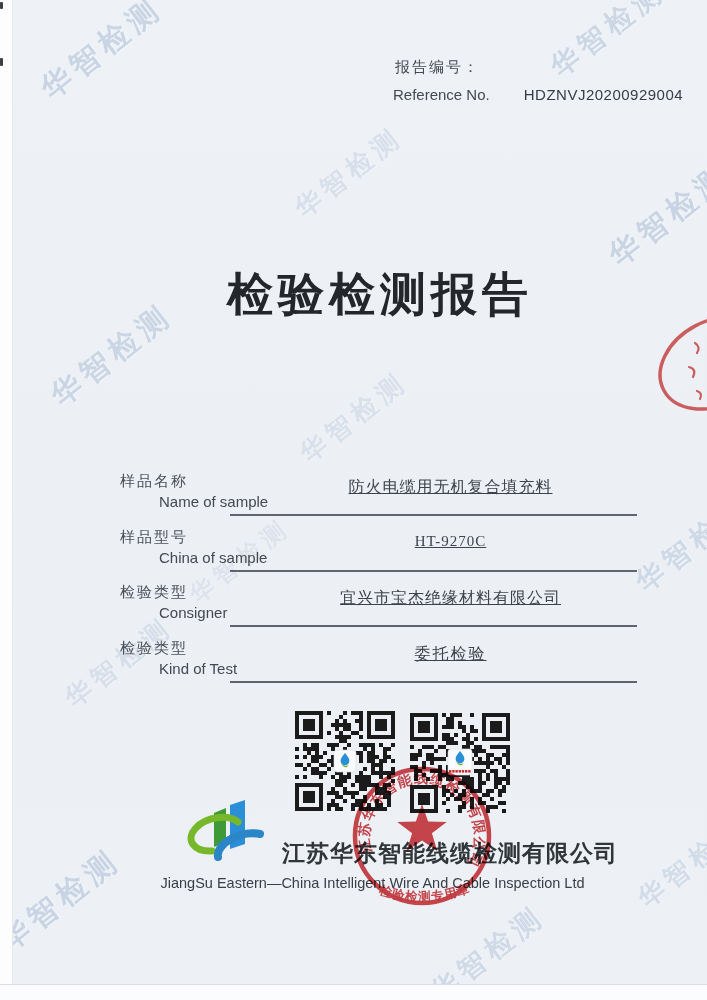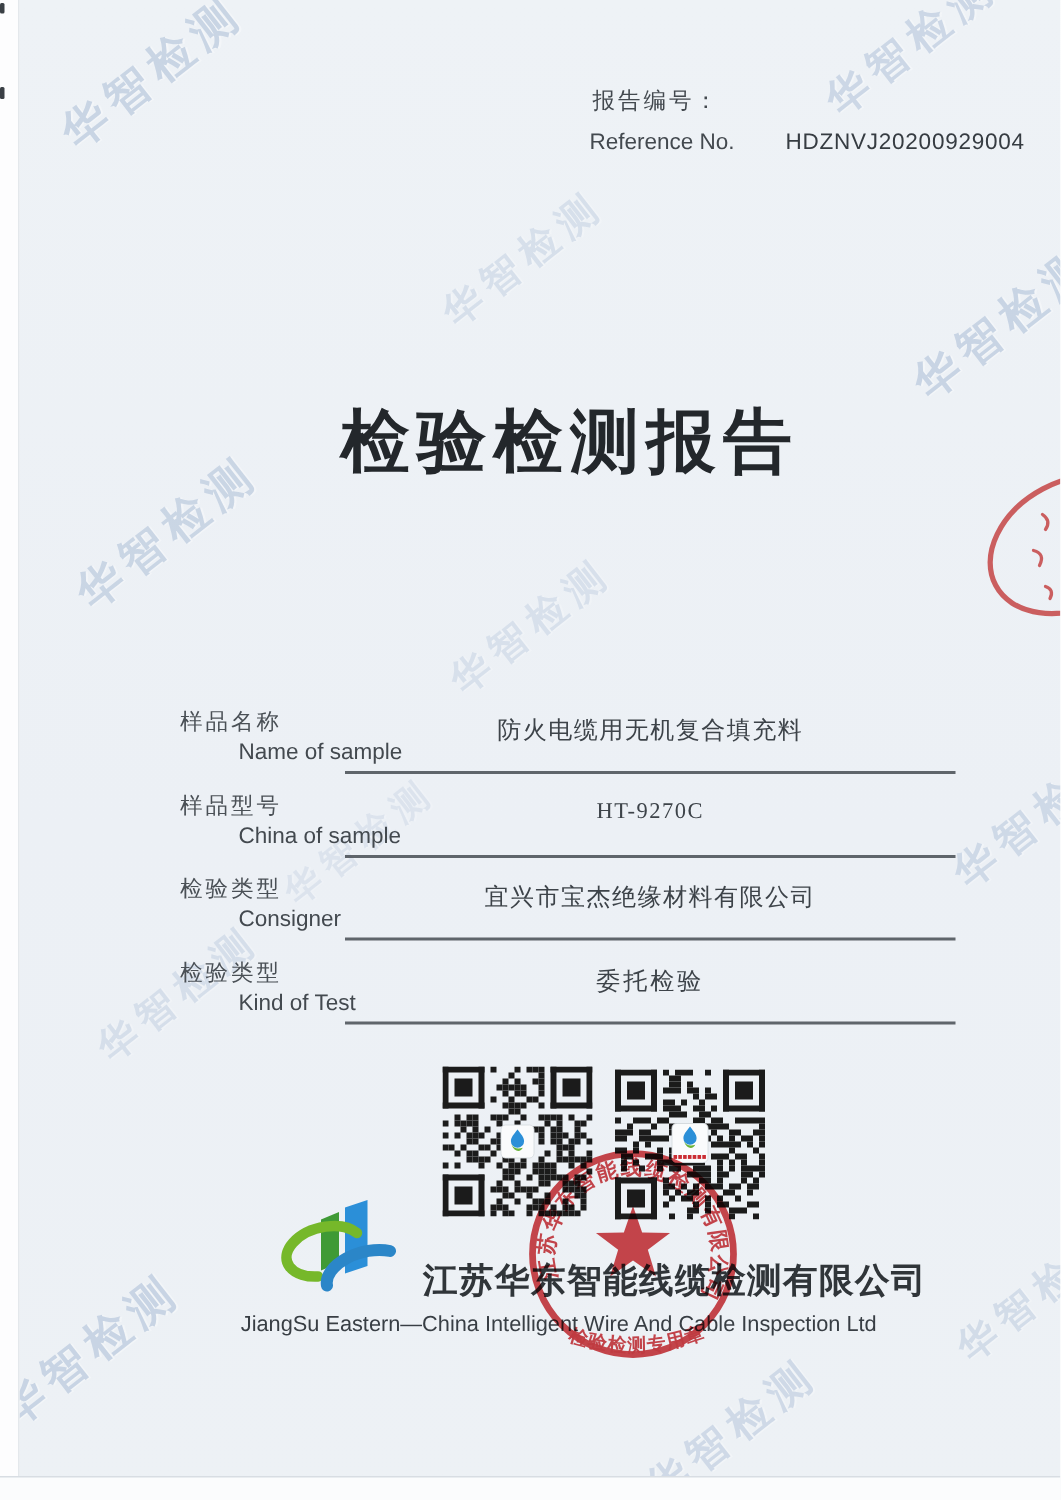--- a/index.html
+++ b/index.html
@@ -33,21 +33,21 @@
   }
   .title-en{
     position:absolute;left:60px;top:358px;width:640px;text-align:center;
     font-weight:bold;font-size:28px;word-spacing:16px;letter-spacing:1px;color:#2a2e33;
   }
   
   .field-row{position:absolute;left:120px;width:520px;height:52px;}
   .lbl-zh{position:absolute;left:0;top:4px;font-size:15px;letter-spacing:2px;color:#4a5056;}
   .lbl-en{position:absolute;left:0;top:25px;font-size:15px;color:#43494f;margin-left:39px;}
   .f-line{position:absolute;left:110px;top:46px;width:407px;border-bottom:2px solid rgba(70,76,82,.85);}
-  .f-value{position:absolute;left:110px;top:9px;width:407px;text-align:center;font-size:16px;letter-spacing:1px;color:#3d4349;}
+  .f-value{position:absolute;left:127px;top:9px;width:407px;text-align:center;font-size:16px;letter-spacing:1px;color:#3d4349;text-decoration:underline;}
   .v-serif{font-family:"Liberation Serif","DejaVu Serif",serif;font-size:15px;letter-spacing:1px;}
   
   .qr{position:absolute;}
   
   .stamp{position:absolute;mix-blend-mode:multiply;opacity:.92;}
   .stamp text{font-family:"Liberation Serif","DejaVu Serif",serif;font-weight:bold;}
   
   .company-zh{
     position:absolute;left:270px;top:838px;width:360px;text-align:center;
     font-family:"Liberation Serif","DejaVu Serif",serif;font-weight:600;

